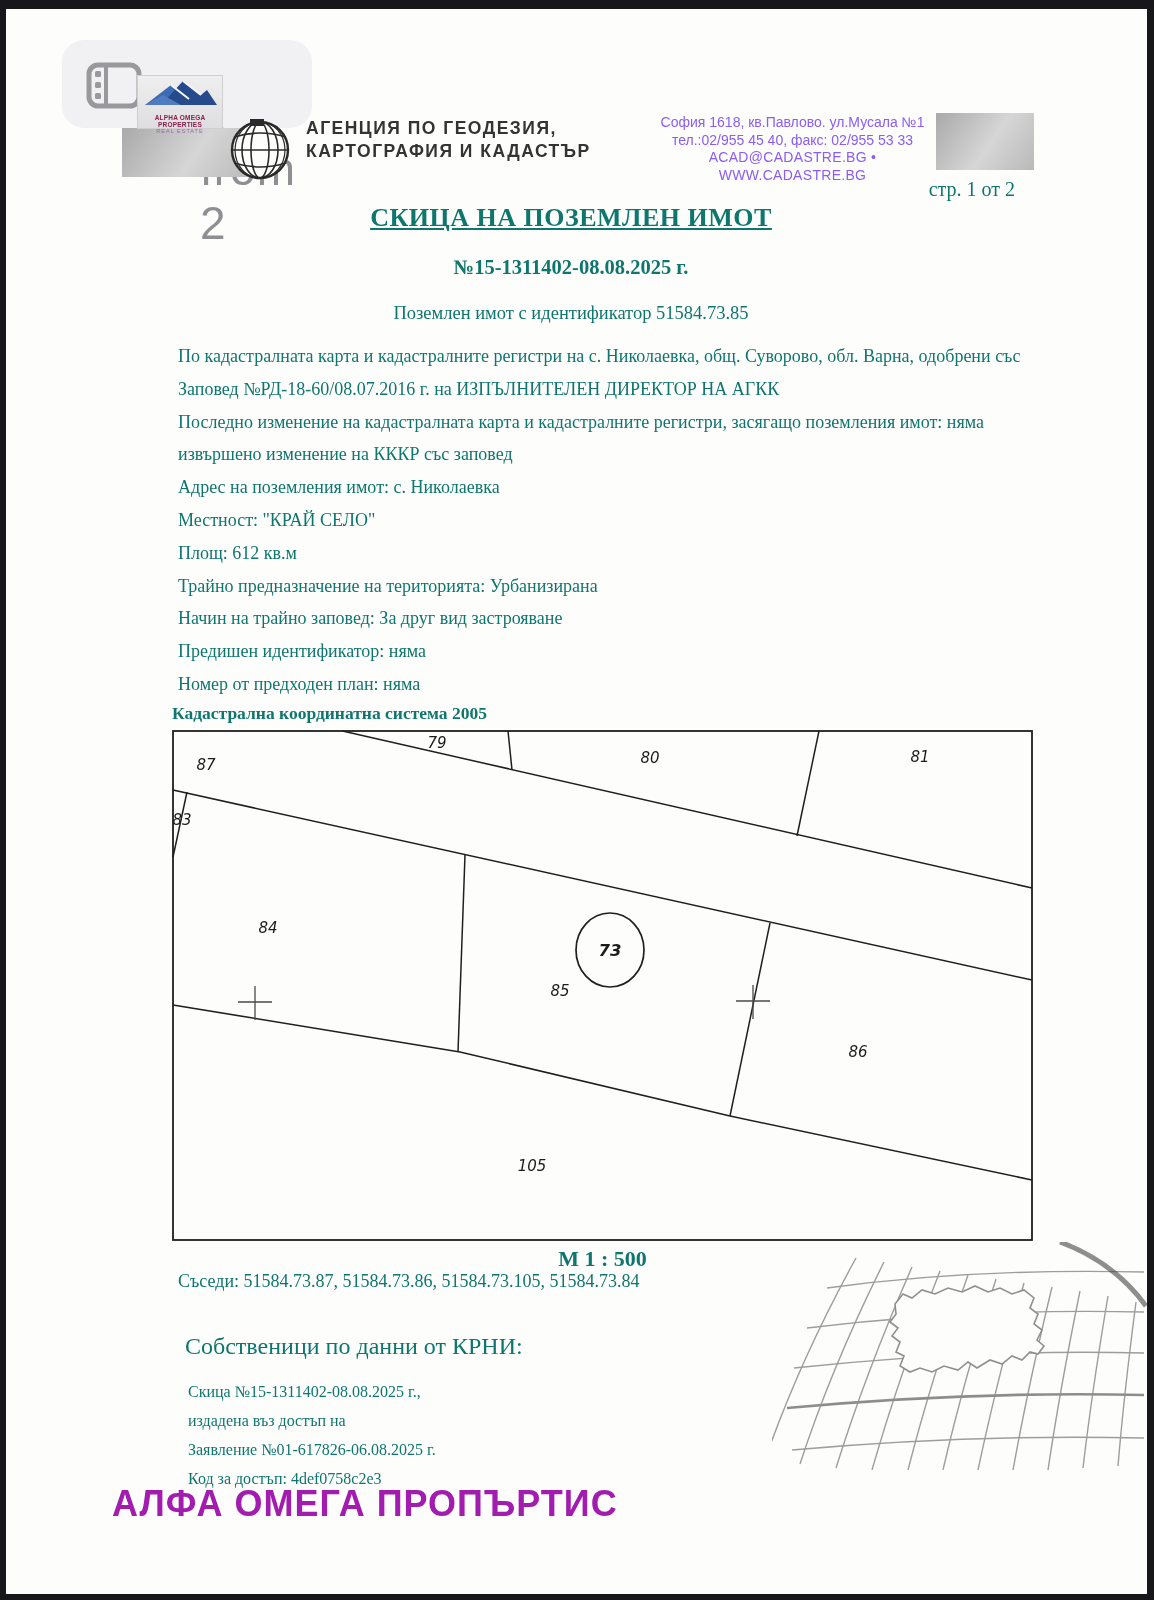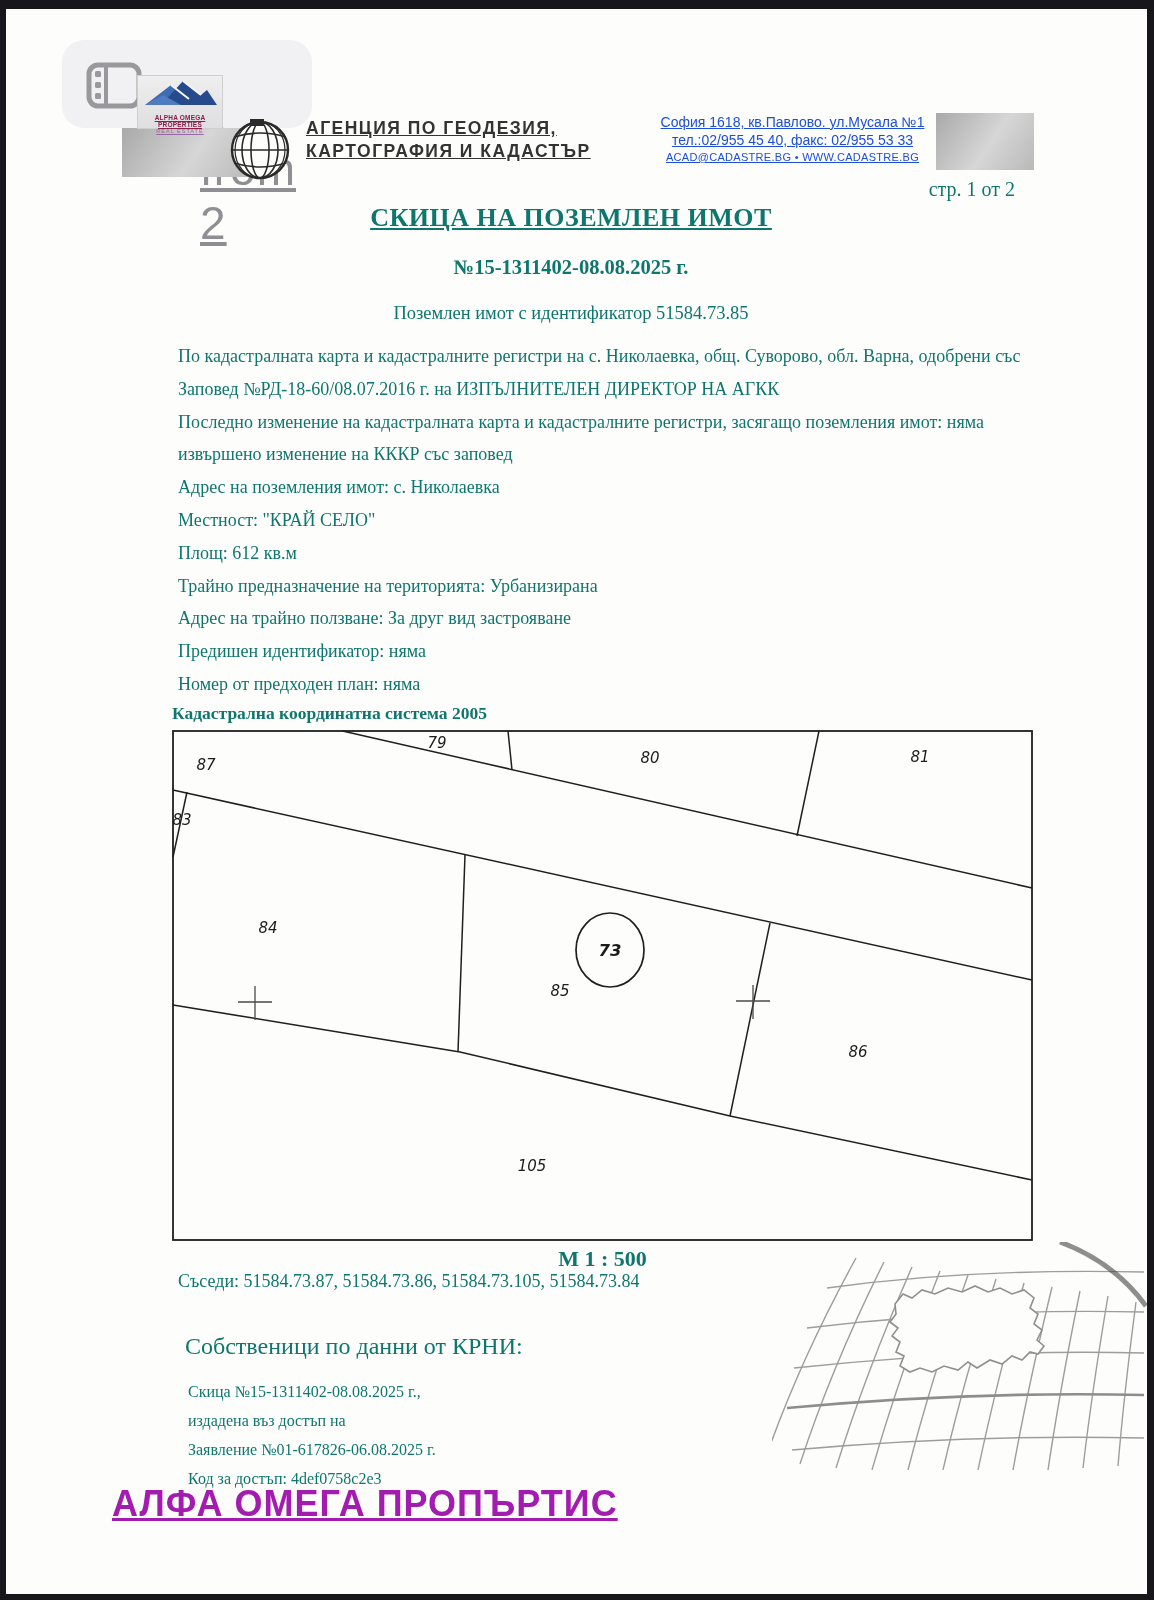--- a/index.html
+++ b/index.html
@@ -1,39 +1,39 @@
 <!DOCTYPE html>
 <html><head>
 <meta charset="utf-8">
 <style>
   html,body{margin:0;padding:0;}
   #stage{position:relative;width:1154px;height:1600px;background:#18181c;overflow:hidden;
          font-family:"Liberation Serif","DejaVu Serif",serif;}
   #page{position:absolute;left:6px;top:9px;width:1141px;height:1585px;background:#fdfdfc;}
   .abs{position:absolute;}
   .serif{font-family:"Liberation Serif","DejaVu Serif",serif;color:#0f766e;}
-  .sans{font-family:"Liberation Sans","DejaVu Sans",sans-serif;text-decoration:underline;}
+  .sans{font-family:"Liberation Sans","DejaVu Sans",sans-serif;}
   .b{font-weight:normal;}
   
   #pill{left:56px;top:31px;width:250px;height:88px;background:#f1f1f4;border-radius:22px;}
   #pill-text{left:138px;top:48px;font-size:46px;color:#8e8e93;letter-spacing:1px;
              font-family:"Liberation Sans","DejaVu Sans",sans-serif;}
   
   #ao-logo{left:131px;top:66px;width:86px;height:54px;background:linear-gradient(180deg,#efefef,#dedee0);
            box-shadow:0 0 0 1px #cfcfcf inset;text-align:center;}
   #ao-title{font-size:6.5px;font-weight:bold;color:#8b1e4d;letter-spacing:.2px;margin-top:1px;}
   #ao-sub{font-size:5.5px;color:#9a66a4;letter-spacing:1px;}
   
   .grain{background:linear-gradient(125deg,#a9a9a9,#d6d6d6 55%,#b9b9b9);}
   #stamp-l{left:116px;top:119px;width:132px;height:49px;}
   #stamp-r{left:930px;top:104px;width:98px;height:57px;}
   #agency-name{left:300px;top:108px;font-size:17.5px;font-weight:bold;color:#333;
                letter-spacing:1.5px;line-height:23px;}
-  #contact{left:644px;top:105px;width:285px;text-align:center;color:#1d4ed8;font-size:14px;line-height:17.5px;}
-  #contact .small{font-size:11px;letter-spacing:.3px;}
+  #contact{left:644px;top:105px;width:285px;text-align:center;color:#8b5cf6;font-size:14px;line-height:17.5px;}
+  #contact .small{font-size:14px;letter-spacing:.3px;}
   #page-num{left:844px;top:169px;width:165px;text-align:right;font-size:20px;}
   
   .ctr{left:140px;width:850px;text-align:center;}
   #doc-title{top:194px;font-size:26px;font-weight:bold;letter-spacing:.5px;text-decoration:underline;}
   #doc-number{top:247px;font-size:20.5px;font-weight:bold;}
   #doc-id{top:294px;font-size:18.5px;}
   
   #paras{left:172px;top:331px;width:844px;font-size:18px;line-height:32.8px;}
   #paras p{margin:0;}
   #map-title{left:166px;top:694px;font-size:17.5px;font-weight:bold;}
@@ -94,21 +94,21 @@
       <span>Поземлен имот с идентификатор </span><span class="b">51584.73.85</span>
     </div>
 
     <div class="abs serif" id="paras">
       <p><span>По кадастралната карта и кадастралните регистри на с. </span><span class="b">Николаевка</span><span>, общ. </span><span class="b">Суворово</span><span>, обл. </span><span class="b">Варна</span><span>, одобрени със </span><span class="b">Заповед №РД-18-60/08.07.2016 г. на ИЗПЪЛНИТЕЛЕН ДИРЕКТОР НА АГКК</span></p>
       <p><span>Последно изменение на кадастралната карта и кадастралните регистри, засягащо поземления имот: </span><span class="b">няма извършено изменение на КККР със заповед</span></p>
       <p><span>Адрес на поземления имот: </span><span class="b">с. Николаевка</span></p>
       <p><span>Местност: </span><span class="b">"КРАЙ СЕЛО"</span></p>
       <p><span>Площ: </span><span class="b">612 кв.м</span></p>
       <p><span>Трайно предназначение на територията: </span><span class="b">Урбанизирана</span></p>
-      <p><span>Адрес на трайно ползване: </span><span class="b">За друг вид застрояване</span></p>
+      <p><span>Начин на трайно заповед: </span><span class="b">За друг вид застрояване</span></p>
       <p><span>Предишен идентификатор: </span><span class="b">няма</span></p>
       <p><span>Номер от предходен план: </span><span class="b">няма</span></p>
     </div>
 
     <div class="abs serif" id="map-title">Кадастрална координатна система 2005</div>
 
     <svg class="abs" id="map" width="861" height="512" viewBox="0 0 861 512">
       <g stroke="#1f1f1f" stroke-width="1.5" fill="none">
         <rect x="1" y="1" width="859" height="509" stroke-width="1.8"></rect>
         <path d="M170.5,1 L860,158"></path>

